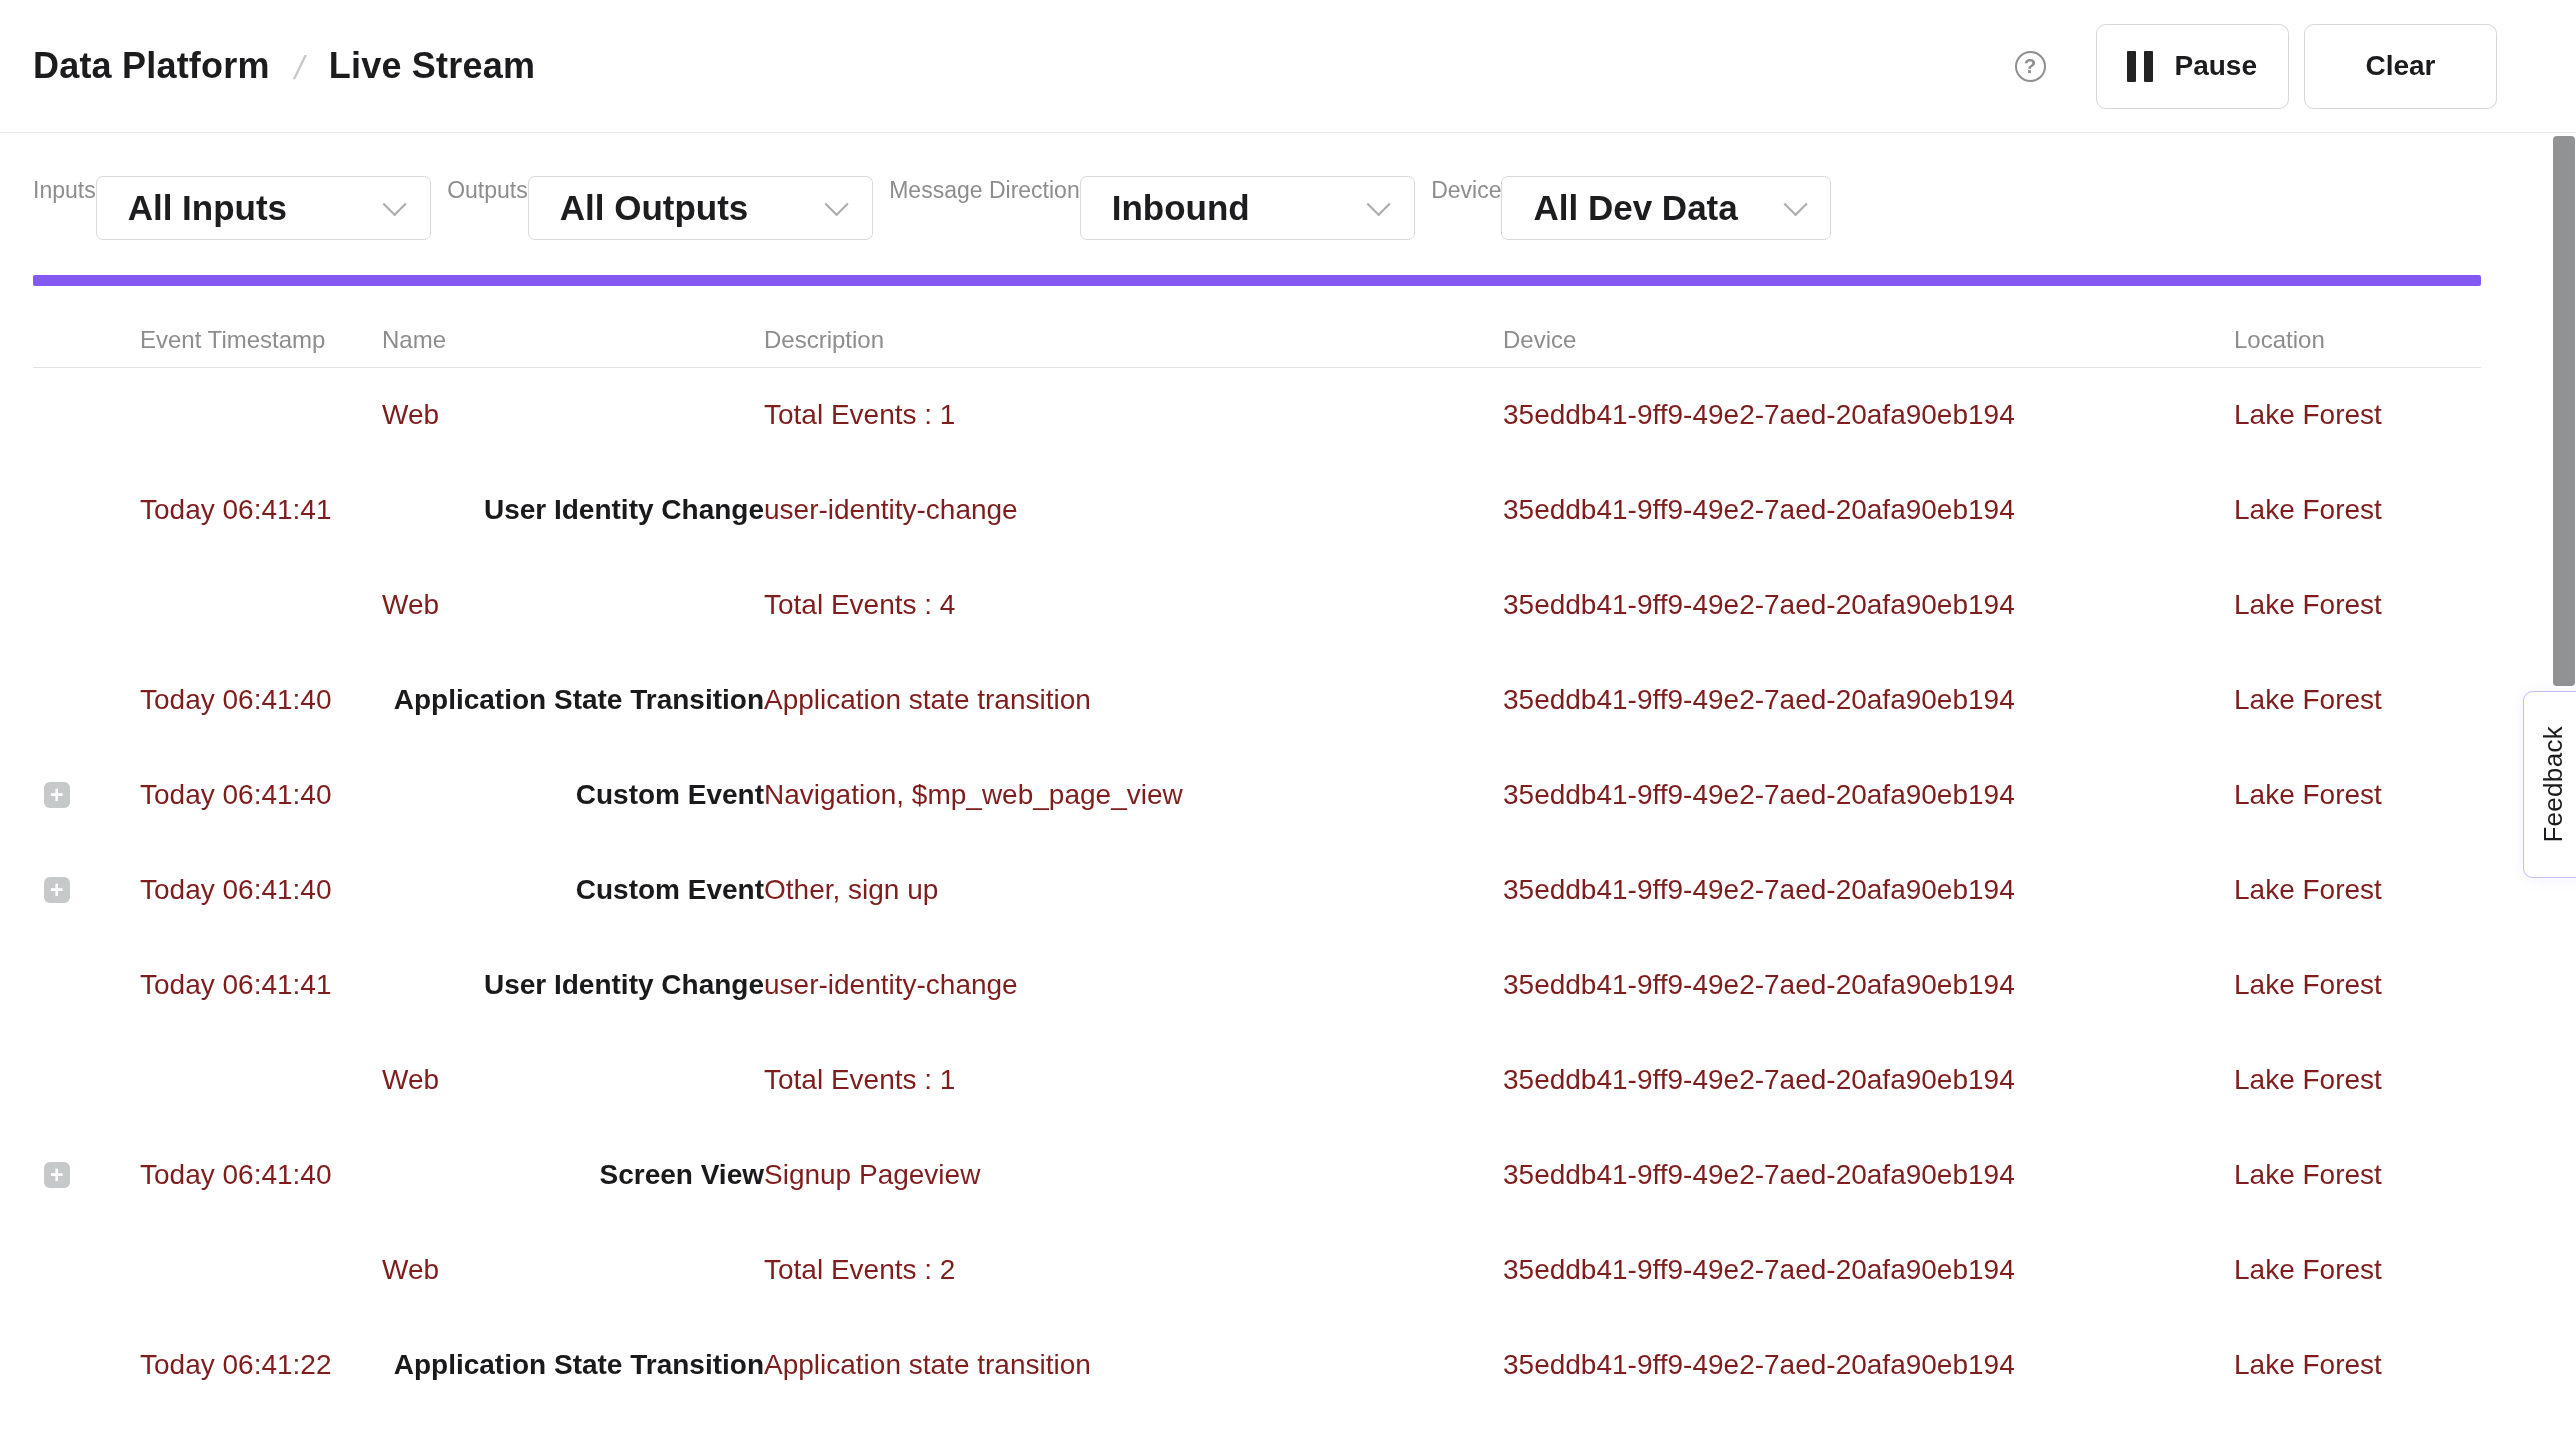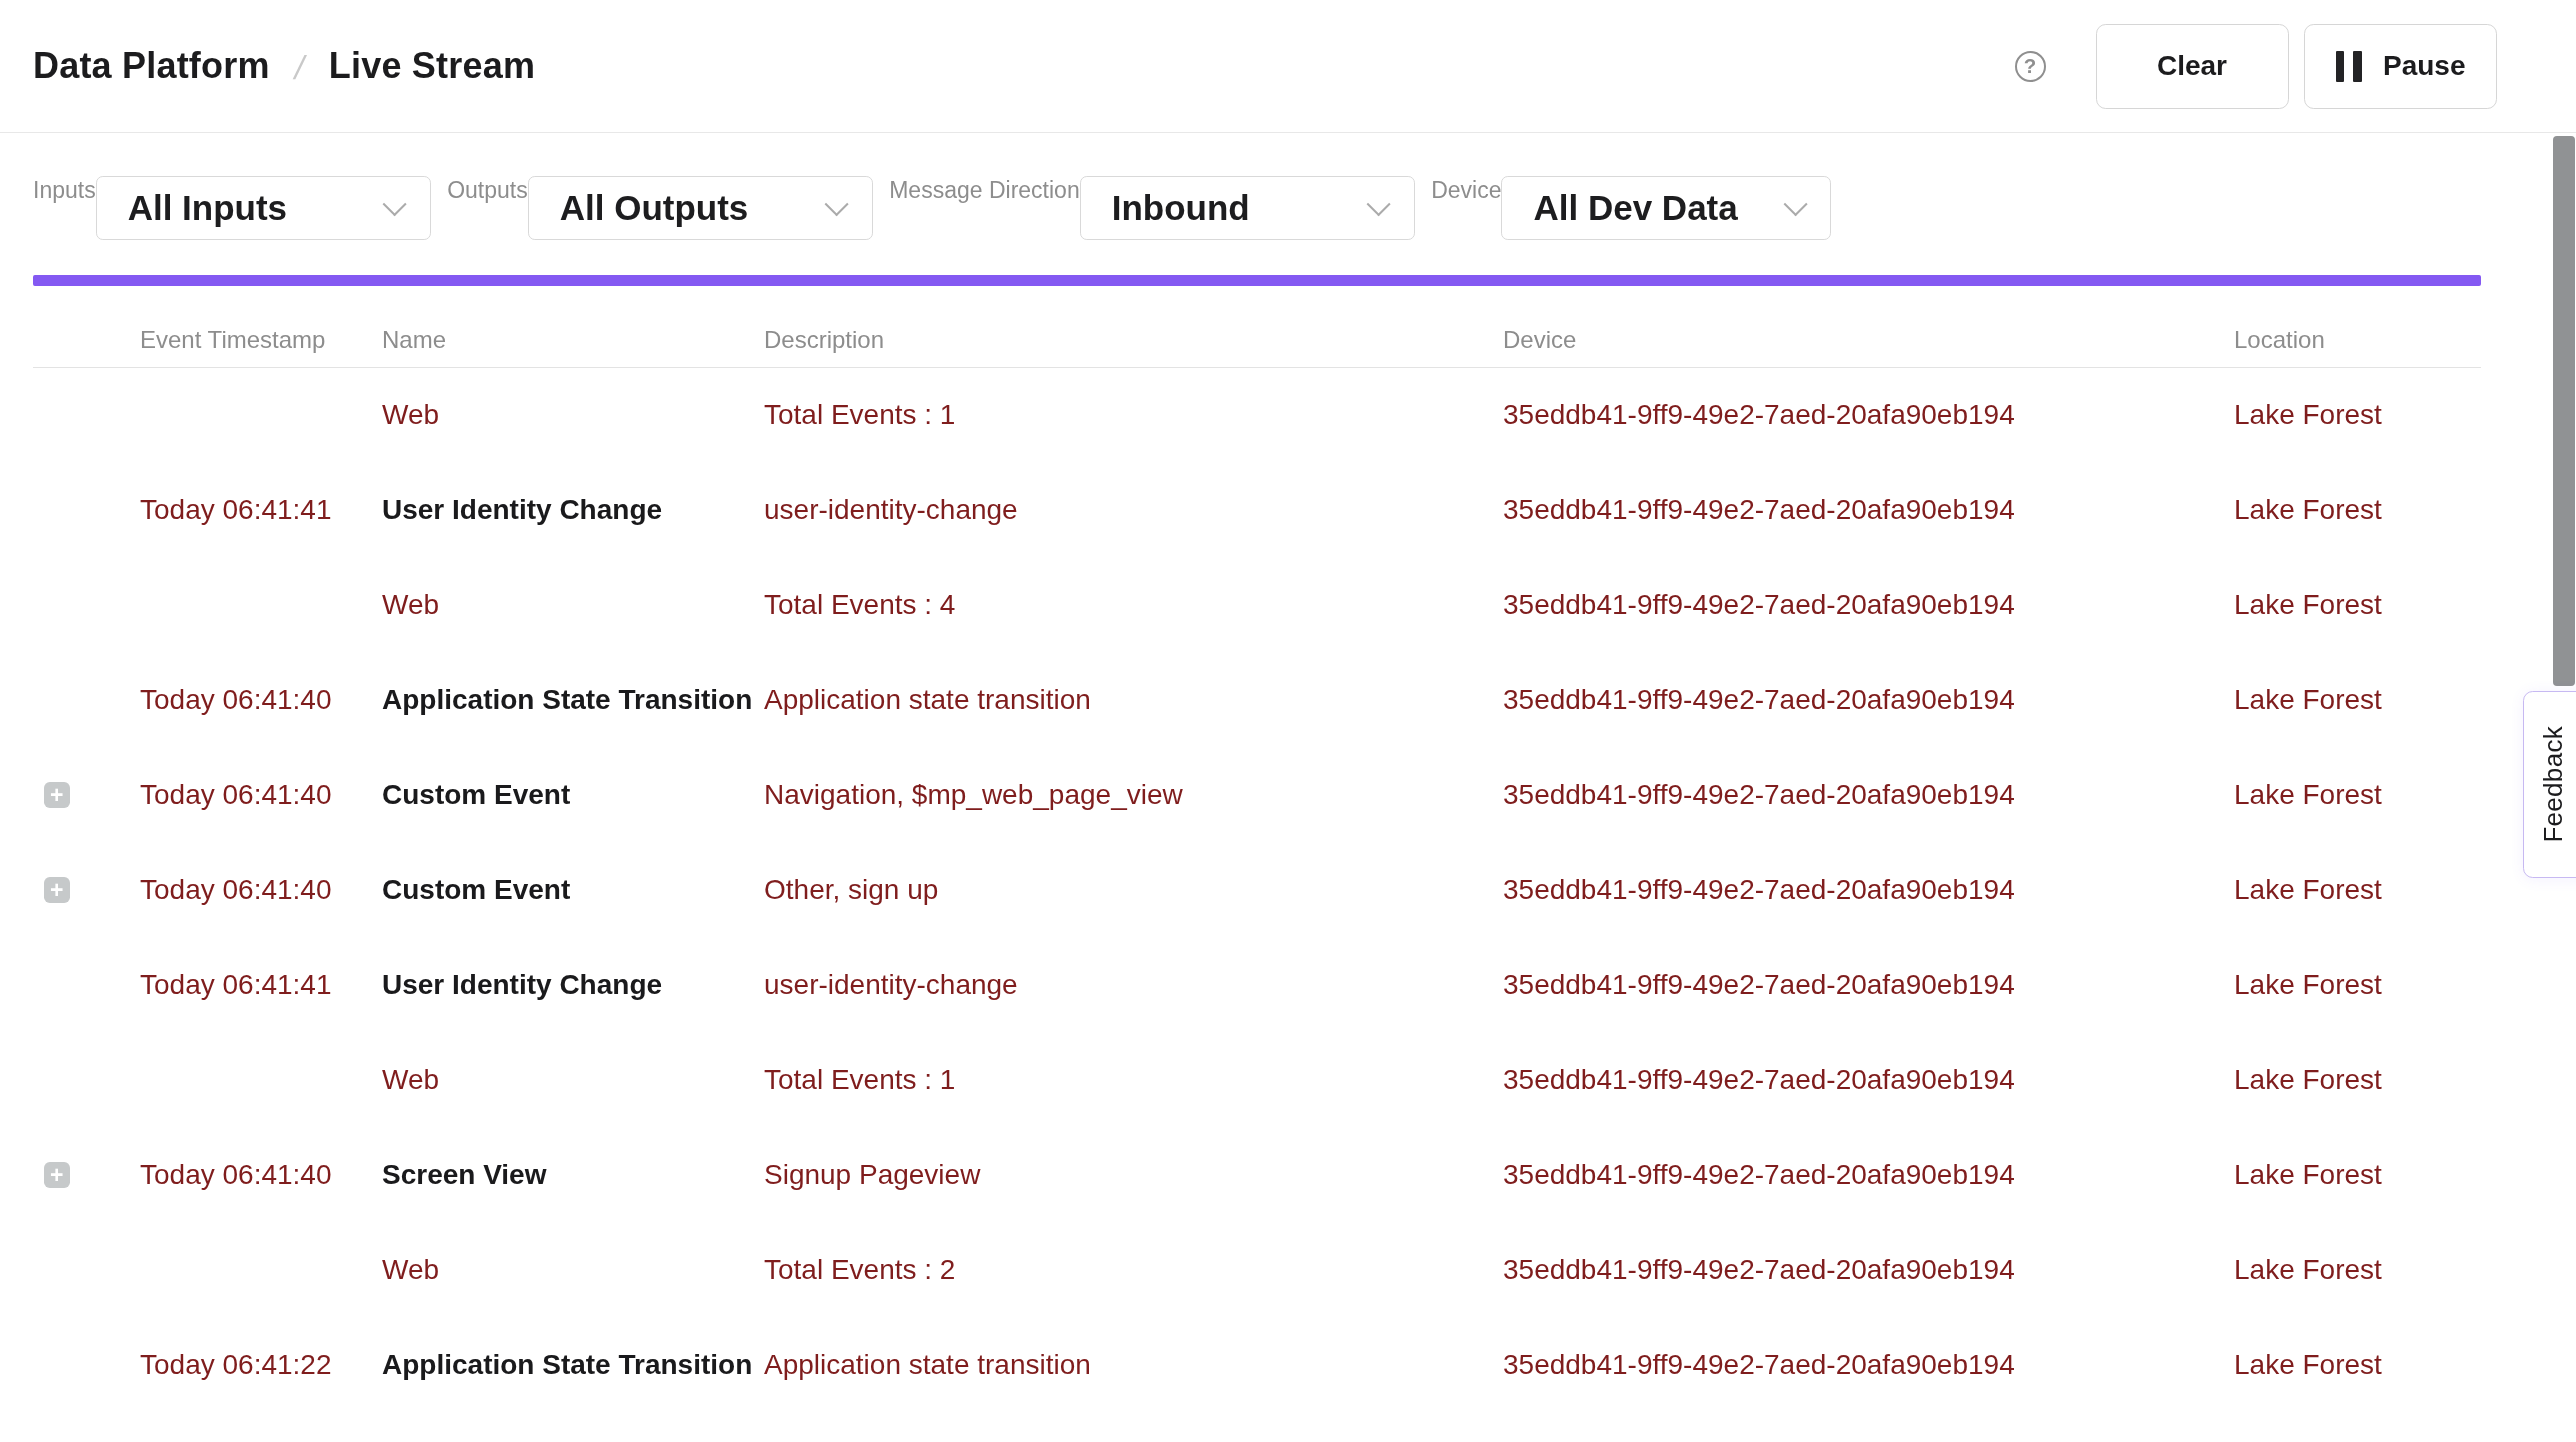--- a/index.html
+++ b/index.html
@@ -70,21 +70,21 @@
   }
   .table-wrap { margin-left: 33px; width: 2448px; }
   .thead {
     height: 82px; padding-top: 27px;
     border-bottom: 1.9px solid #e3e3e3;
     color: #8d8d8d; font-size: 24px;
   }
   .tbody { height: 1029px; overflow: hidden; }
   .trow { height: 95px; cursor: pointer; }
   .cell { font-size: 28px; color: #7f1d1d; white-space: nowrap; overflow: hidden; }
-  .cell.bold { font-weight: 700; color: #1a1a1c; }
+  .cell.bold { font-weight: 700; color: #1a1a1c; text-align: right; }
   .icon-cell { padding-left: 10.7px; }
   .expand-btn {
     width: 26px; height: 26px; border-radius: 5.8px; background: #c6c9ca;
     display: flex; align-items: center; justify-content: center;
     color: #ffffff; font-size: 23px; font-weight: 700; line-height: 1;
     cursor: pointer; user-select: none;
   }
 
   
   .scroll-thumb {
@@ -113,28 +113,28 @@
 
 <div class="topbar">
   <div class="crumbs">
     <span class="crumb">Data Platform</span>
     <span class="crumb-sep">/</span>
     <span class="crumb">Live Stream</span>
   </div>
   <div class="top-actions">
     <div class="help-btn">?</div>
     <button class="btn">
-      <span>Clear</span>
-    </button>
-    <button class="btn">
       <span class="pause-glyph">
           <i></i>
           <i></i>
         </span>
       <span>Pause</span>
+    </button>
+    <button class="btn">
+      <span>Clear</span>
     </button>
   </div>
 </div>
 
 <div class="filters">
   <div class="filter-group">
     <span class="filter-label">Inputs</span>
     <div class="select w1">
       <span class="value">All Inputs</span>
       <span class="chevron"></span>

